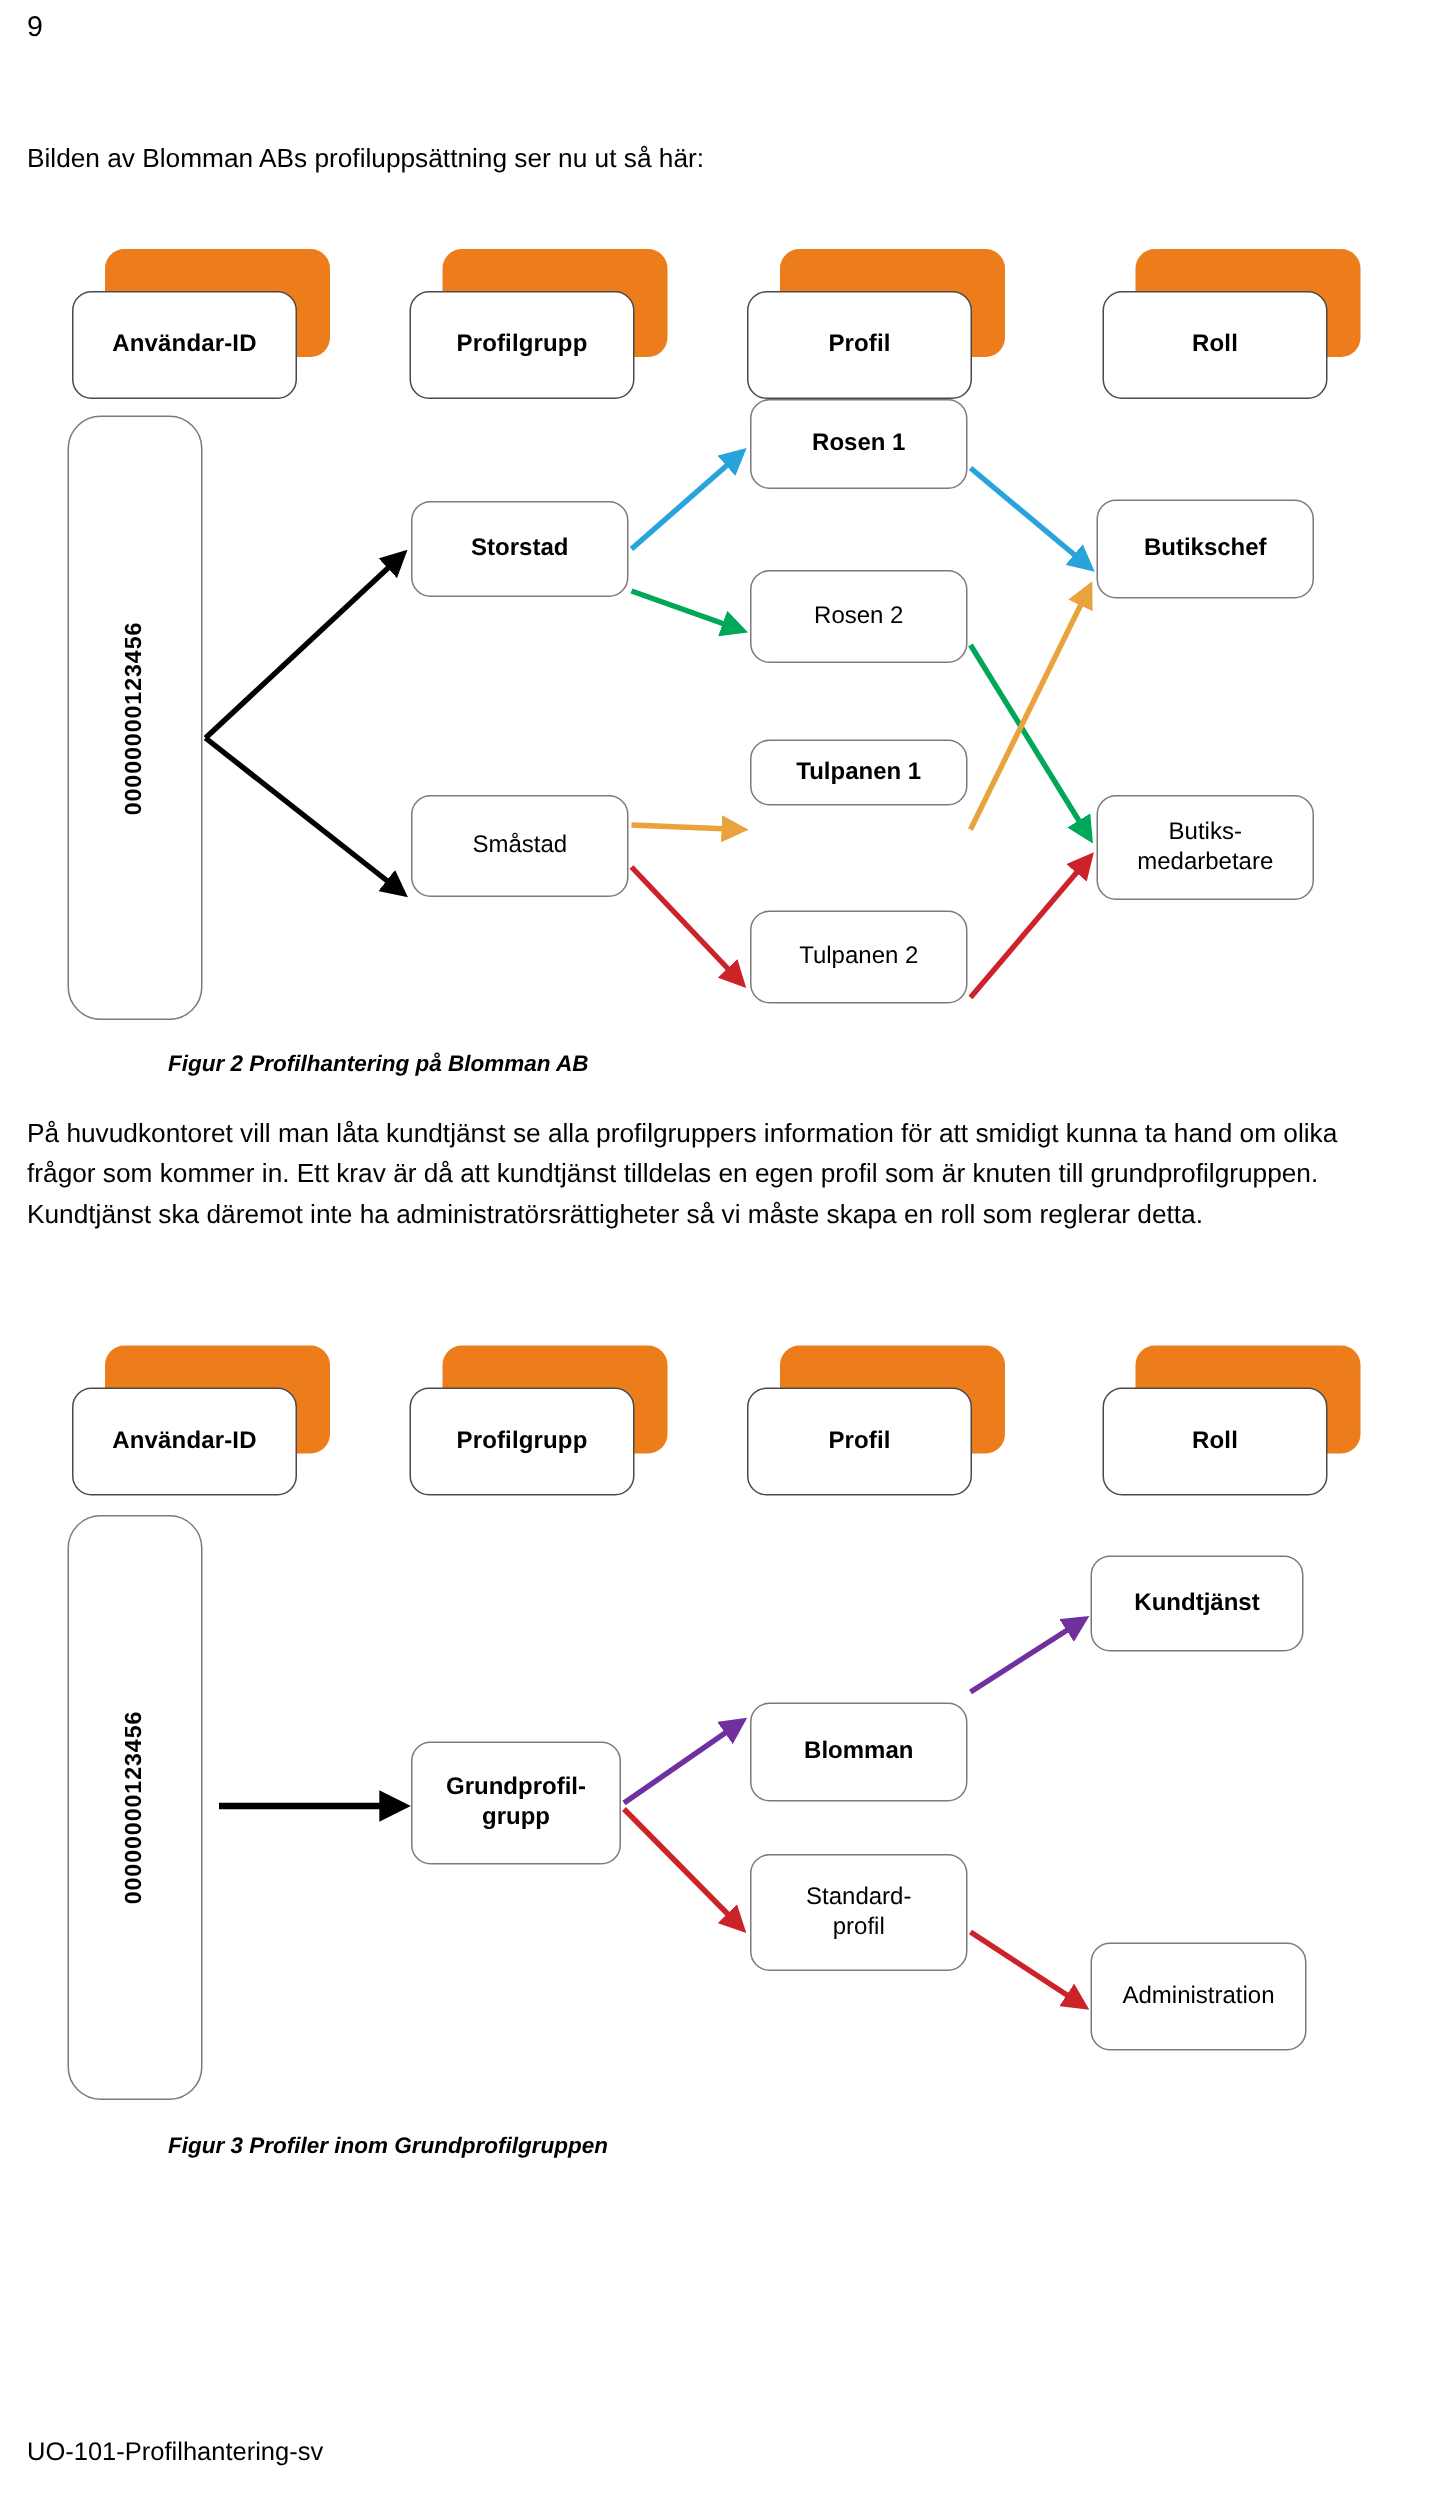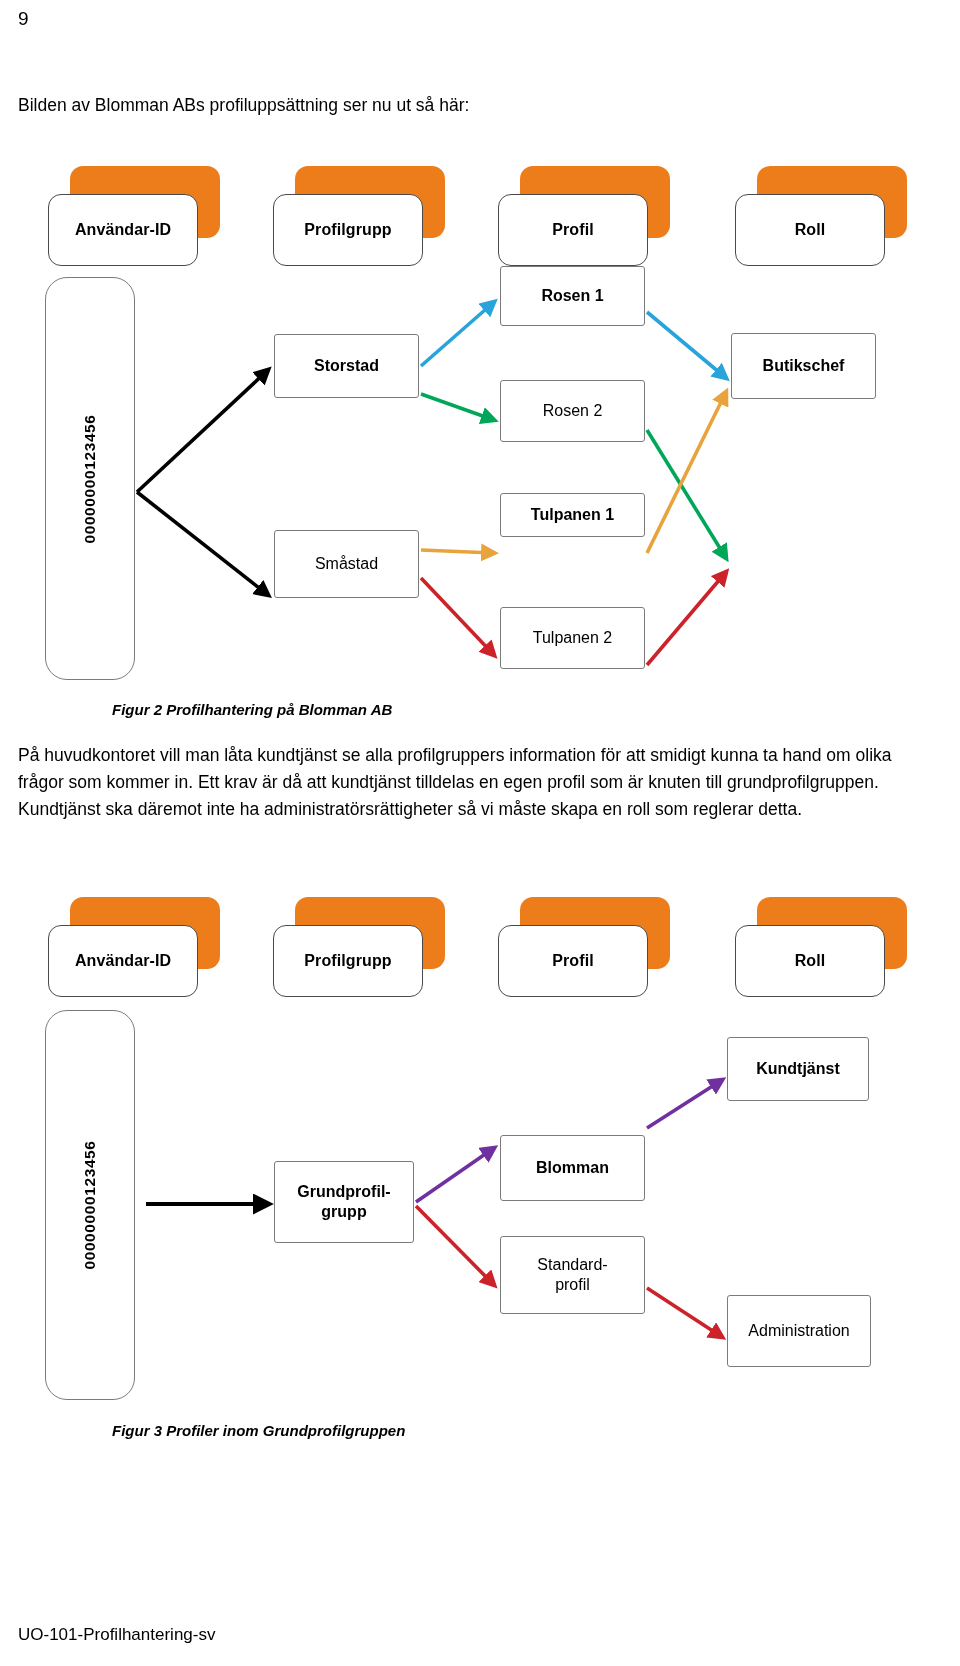--- a/index.html
+++ b/index.html
@@ -89,21 +89,21 @@
     font-size: 16px;
     font-weight: bold;
     letter-spacing: .1px;
   }
 
   
   .node {
     position: absolute;
     background: #ffffff;
     border: 1.3px solid #7b7b7b;
-    border-radius: 3px;
+    border-radius: 13px;
     box-sizing: border-box;
     display: flex;
     align-items: center;
     justify-content: center;
     text-align: center;
     z-index: 3;
   }
   .node span {
     font-size: 16px;
     line-height: 20px;
@@ -194,20 +194,26 @@
   <div class="node bold" style="left:500px; top:493px; width:145px; height:44px;">
     <span>Tulpanen 1</span>
   </div>
   <div class="node" style="left:500px; top:607px; width:145px; height:62px;">
     <span>Tulpanen 2</span>
   </div>
 
   <div class="node bold" style="left:731px; top:333px; width:145px; height:66px;">
     <span>Butikschef</span>
   </div>
+  <div class="node" style="left:731px; top:530px; width:145px; height:70px;">
+    <span>
+      <span>Butiks-</span><br>
+      <span>medarbetare</span>
+    </span>
+  </div>
 
   <div class="figure-caption" id="caption-fig2">Figur 2 Profilhantering på Blomman AB</div>
 
   <div class="body-paragraph">På huvudkontoret vill man låta kundtjänst se alla profilgruppers information för att smidigt kunna ta hand om olika frågor som kommer in. Ett krav är då att kundtjänst tilldelas en egen profil som är knuten till grundprofilgruppen. Kundtjänst ska däremot inte ha administratörsrättigheter så vi måste skapa en roll som reglerar detta.</div>
 
   <div class="hdr-card" style="left:48px; top:877px;">
     <div class="shadow"></div>
     <div class="face">
       <span>Användar-ID</span>
     </div>

